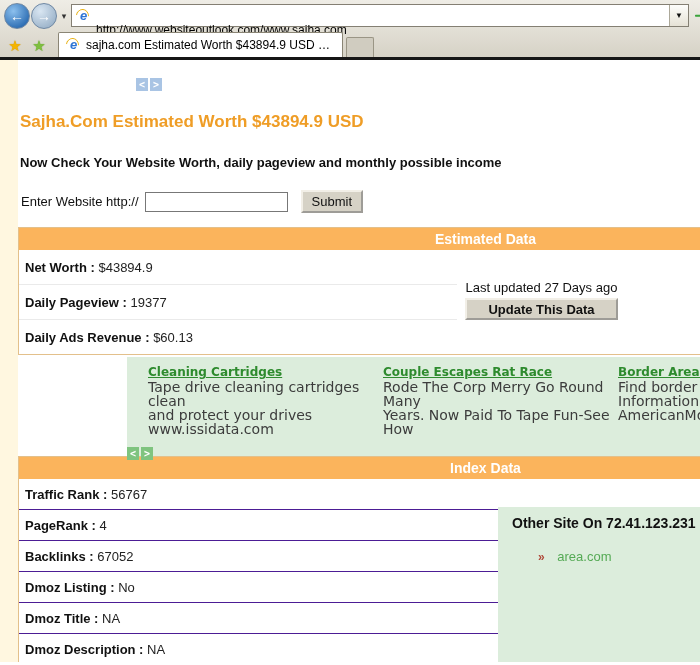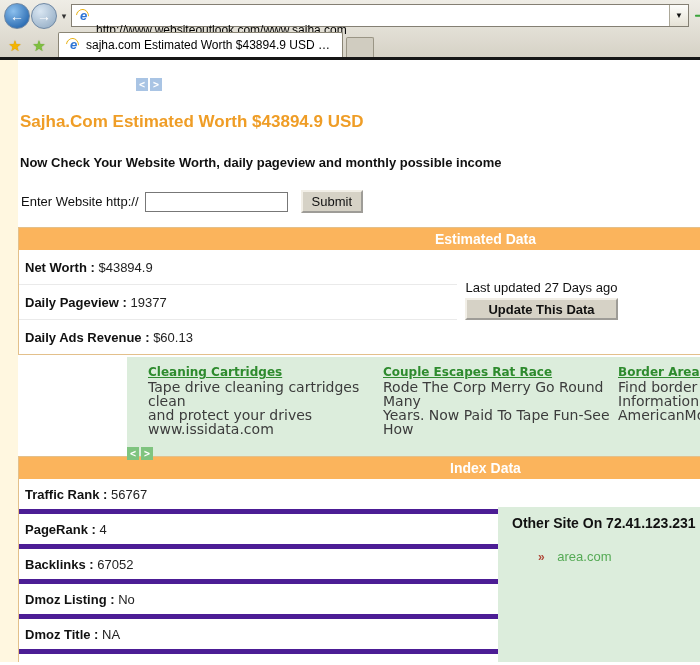--- a/index.html
+++ b/index.html
@@ -73,21 +73,21 @@
 
   .ads-strip { margin-left:109px; width:826px; background:#DCEDDC; margin-top:2px; padding-top:8px; }
   .ads-row { display:flex; padding-left:21px; }
   .ad { width:235px; font-family:"DejaVu Sans", sans-serif; }
   .ad-title { color:#2E8B2E; font-weight:bold; font-size:12px; text-decoration:underline; line-height:15px; }
   .ad-line, .ad-url { font-size:14px; color:#3C3C3C; line-height:14px; }
   .bottom-arrows { margin-top:7px; height:13px; }
 
   .idx-body { display:flex; }
   .idx-left { width:479px; }
-  .idx-row { padding:8px 0 7px 6px; font-size:13px; color:#222; border-bottom:5px solid #4c1d95; }
+  .idx-row { padding:8px 0 7px 6px; font-size:13px; color:#222; border-bottom:1px solid #4c1d95; }
   .idx-row b { color:#111; }
   .idx-right { flex:1; position:relative; }
   .green-panel { position:absolute; top:28px; left:0; right:0; bottom:0; background:#DCEDDC; padding:8px 0 0 14px; }
   .other-heading { font-size:14px; font-weight:bold; color:#111; }
   .other-link-row { margin-top:18px; padding-left:26px; font-size:13px; }
   .bullet-icon { color:#B04A3A; margin-right:9px; font-weight:bold; font-size:12px; }
   .site-link { color:#55AA55; text-decoration:none; }
 </style>
 </head>
 <body>

